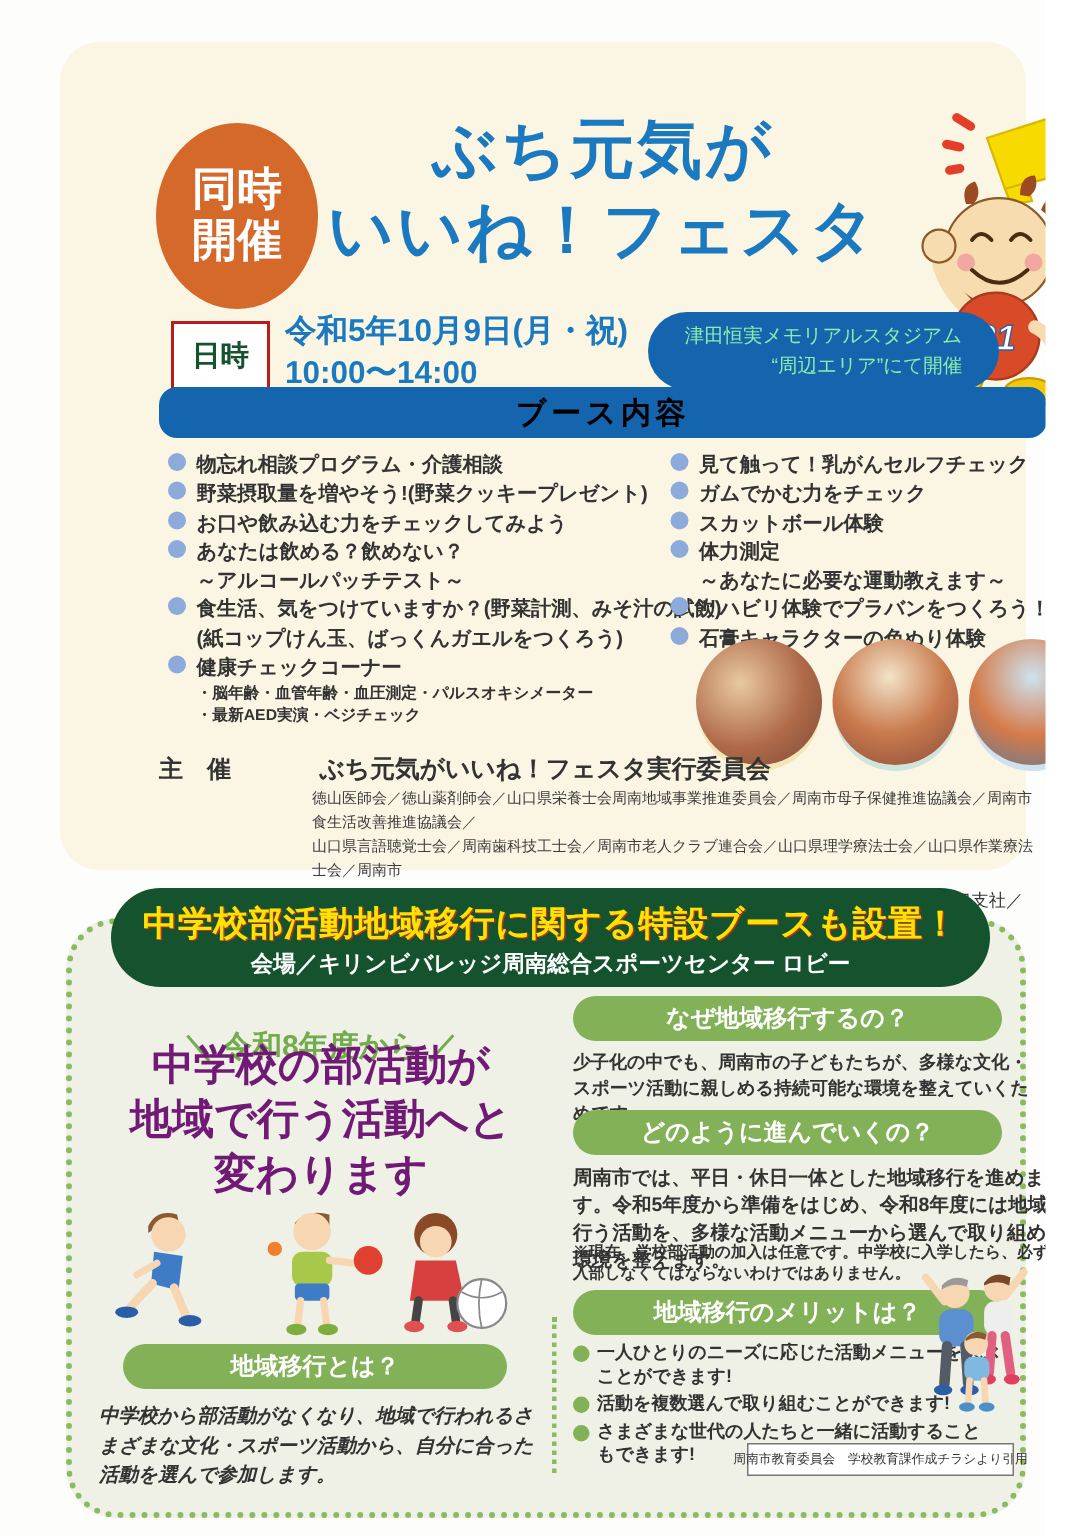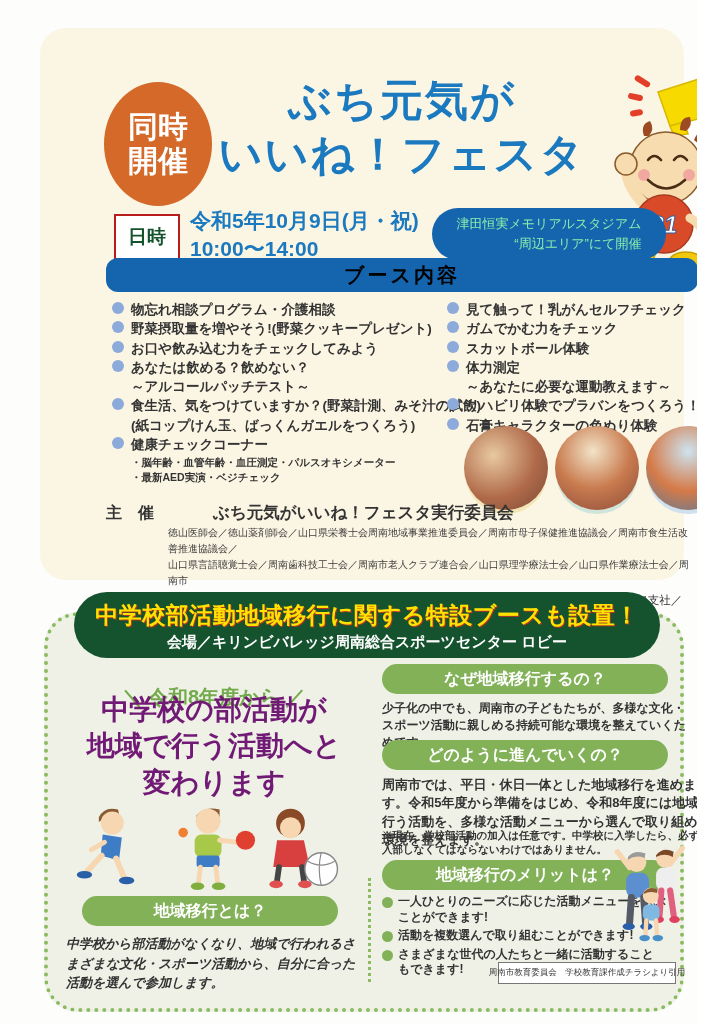--- a/index.html
+++ b/index.html
@@ -36,21 +36,21 @@
   .bline.note{padding-left:19px;font-size:10.5px;line-height:1.4;margin-bottom:0;}
   .photos{position:absolute;left:424px;top:398px;display:flex;gap:7px;}
   .photo{width:84px;height:84px;border-radius:50%;}
   .photo.p1{background:radial-gradient(circle at 35% 35%,#e8c9a0,#b06a4a 55%,#7a4a36);box-shadow:0 5px 0 -1px #f3e6b6;}
   .photo.p2{background:radial-gradient(circle at 45% 30%,#f2e3c8,#c97b4e 50%,#8a4a3a);box-shadow:0 5px 0 -1px #cfe4da;}
   .photo.p3{background:radial-gradient(circle at 50% 30%,#cde3f0,#d57a48 55%,#5a7a9a);box-shadow:0 5px 0 -1px #cfe0ef;}
   .credits{position:absolute;left:66px;top:474px;width:585px;}
   .crow{display:flex;align-items:flex-end;margin-bottom:1px;gap:41px;}
   .clabel{flex:0 0 66px;font-weight:bold;font-size:16px;color:#333;}
   .cmain{font-weight:bold;font-size:16.5px;color:#333;}
-  .cdetail{margin-left:62px;font-size:10px;line-height:1.6;color:#3c3c3c;margin-bottom:4px;white-space:pre-line;}
+  .cdetail{margin-left:102px;font-size:10px;line-height:1.6;color:#3c3c3c;margin-bottom:4px;white-space:pre-line;}
   .csmall{font-size:11.5px;color:#333;}
   .ctel{font-weight:bold;font-size:16.5px;margin-left:16px;}
   
   .bottom-card{position:absolute;left:44px;top:612px;width:632px;height:392px;background:#eff1e6;
                border:4px dotted #8abb60;border-radius:34px;}
   .banner{position:absolute;left:74px;top:592px;width:586px;height:66px;background:#14532d;
           border-radius:33px;text-align:center;z-index:3;}
   .banner-title{font-size:23px;font-weight:900;color:#ffe200;margin-top:8px;letter-spacing:0.5px;
                 text-shadow:1px 1px 0 #b73325;}
   .banner-sub{font-size:15px;font-weight:bold;color:#fff;margin-top:2px;}

